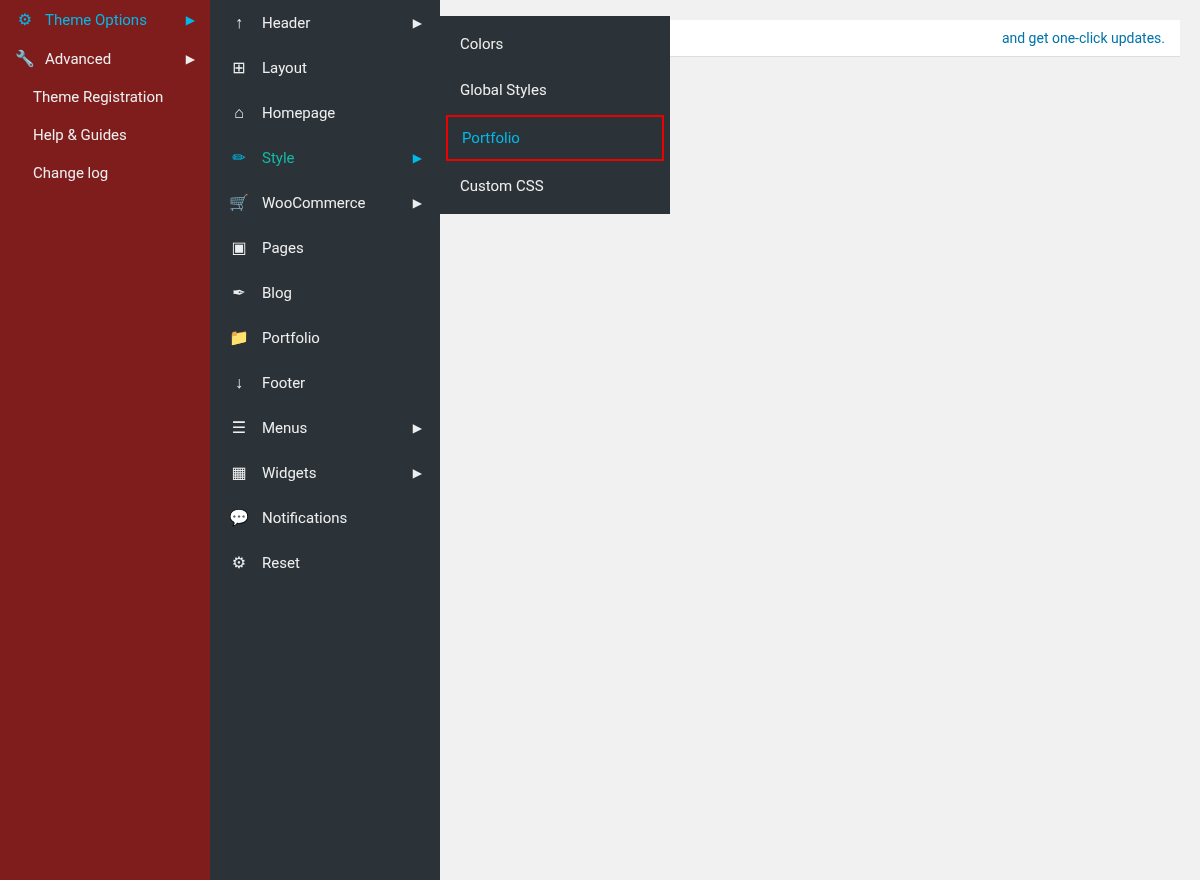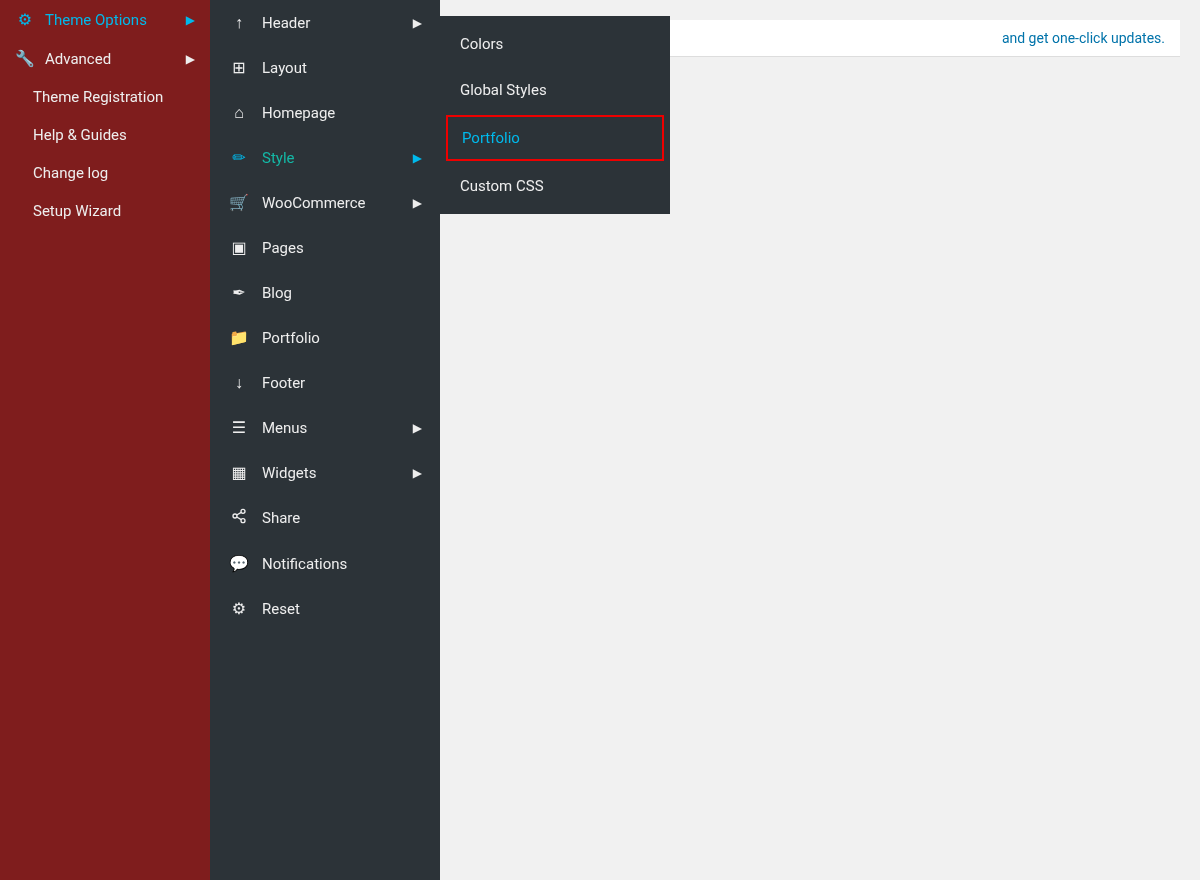--- a/index.html
+++ b/index.html
@@ -234,23 +234,20 @@
   </div>
   <div class="sidebar-item no-icon">
     <span>Theme Registration</span>
   </div>
   <div class="sidebar-item no-icon">
     <span>Help &amp; Guides</span>
   </div>
   <div class="sidebar-item no-icon">
     <span>Change log</span>
   </div>
-  <div class="sidebar-item no-icon">
-    <span>Setup Wizard</span>
-  </div>
 </div>
 
 <div class="dropdown-level2">
   <div class="dropdown-item">
     <span class="dropdown-icon">↑</span>
     <span>Header</span>
     <span class="dropdown-arrow">▶</span>
   </div>
   <div class="dropdown-item">
     <span class="dropdown-icon">⊞</span>
@@ -290,32 +287,20 @@
     <span class="dropdown-icon">☰</span>
     <span>Menus</span>
     <span class="dropdown-arrow">▶</span>
   </div>
   <div class="dropdown-item">
     <span class="dropdown-icon">▦</span>
     <span>Widgets</span>
     <span class="dropdown-arrow">▶</span>
   </div>
   <div class="dropdown-item">
-    <span class="dropdown-icon">
-      <svg width="16" height="16" viewBox="0 0 24 24" fill="none" stroke="#eee" stroke-width="2">
-        <circle cx="18" cy="5" r="3"></circle>
-          <circle cx="6" cy="12" r="3"></circle>
-          <circle cx="18" cy="19" r="3"></circle>
-        <line x1="8.59" y1="13.51" x2="15.42" y2="17.49"></line>
-        <line x1="15.41" y1="6.51" x2="8.59" y2="10.49"></line>
-      </svg>
-    </span>
-    <span>Share</span>
-  </div>
-  <div class="dropdown-item">
     <span class="dropdown-icon">💬</span>
     <span>Notifications</span>
   </div>
   <div class="dropdown-item">
     <span class="dropdown-icon">⚙</span>
     <span>Reset</span>
   </div>
 </div>
 
 <div class="dropdown-level3">

